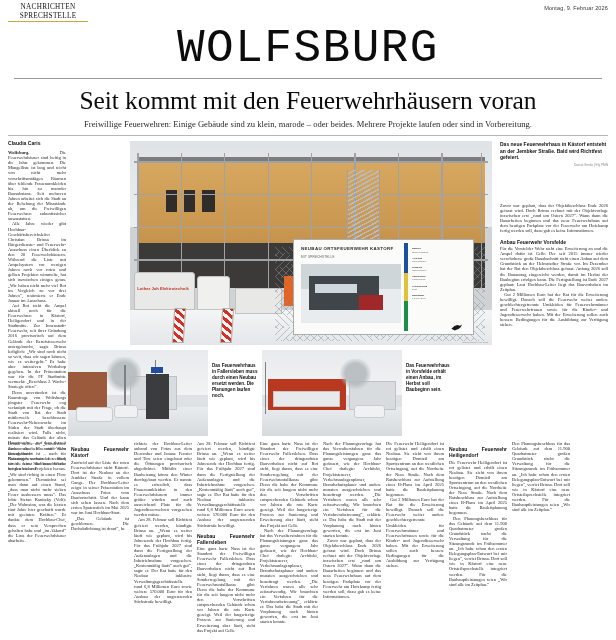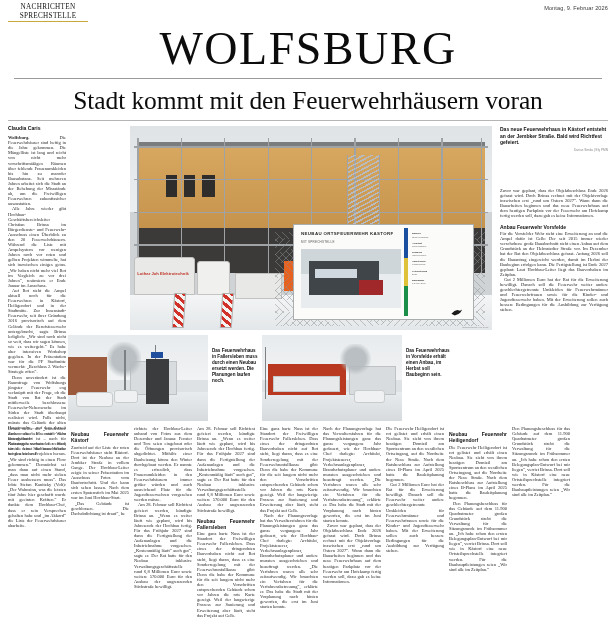--- a/index.html
+++ b/index.html
@@ -39,21 +39,21 @@
     position: absolute; right: 8px; top: 5px;
     font-family: "Liberation Sans", sans-serif;
     font-size: 5.6px;
     color: #3a3a3a;
     letter-spacing: 0.1px;
   }
 
   
   .page-title {
     text-align: center;
-    font-family: Liberation Serif, serif;
+    font-family: Liberation Mono, monospace;
     font-size: 46px;
     font-weight: 400;
     letter-spacing: 1.5px;
     line-height: 50px;
     margin: 2px 0 0 0;
     color: #0c0c0c;
   }
   .title-rule {
     border-bottom: 0.7px solid #9a9a9a;
     margin: 4px 14px 0 14px;
@@ -339,21 +339,22 @@
     <div class="logo-line">SPRECHSTELLE</div>
     <div class="logo-rule"></div>
   </div>
   <div class="masthead-date">Montag, 9. Februar 2026</div>
 </div>
 
 <div class="page-title">WOLFSBURG</div>
 <div class="title-rule"></div>
 
 <div class="headline-wrap">
-  <div class="headline">Stadt kommt mit den Feuerwehrhäusern voran</div>
+  <div class="headline">Seit kommt mit den Feuerwehrhäusern voran</div>
+  <div class="subhead">Freiwillige Feuerwehren: Einige Gebäude sind zu klein, marode – oder beides. Mehrere Projekte laufen oder sind in Vorbereitung.</div>
 </div>
 <div class="head-rule"></div>
 
 <div class="content">
 
   <div class="col" id="t1">
     <div class="byline">Claudia Caris</div>
     <p class="first"><span class="dateline">Wolfsburg.</span> <span>Die Feuerwehrhäuser sind heftig in die Jahre gekommen. Die Mängelliste ist lang und reicht von nicht mehr vorschriftsmäßigen Räumen über fehlende Frauenumkleiden bis hin zu maroder Bausubstanz. Seit mehreren Jahren arbeitet sich die Stadt an der Behebung der Missstände ab, um die Freiwilligen Feuerwehren zukunftssicher auszustatten.</span></p>
     <p>Alle Jahre wieder gibt Hochbau-Geschäftsbereichsleiter Christian Brinsa im Bürgerdienste- und Feuerwehr-Ausschuss einen Überblick zu den 20 Feuerwehrhäusern. Während die Liste mit Ampelsystem vor wenigen Jahren noch vor roten und gelben Projekten wimmelte, hat sich inzwischen einiges getan. „Wir haben nicht mehr viel Rot im Vergleich zu vor drei Jahren“, resümierte er Ende Januar im Ausschuss.</p>
     <p>Auf Rot steht die Ampel aktuell noch für die Feuerwehren in Kästorf, Heiligendorf und in der Stadtmitte. Zur Innenstadt-Feuerwehr, seit ihrer Gründung 2016 provisorisch auf dem Gelände der Berufsfeuerwehr untergebracht, sagte Brinsa lediglich: „Wir sind noch nicht so weit, dass wir sagen können, wie es weitergeht.“ Es habe aber intensiven Workshop gegeben. In der Präsentation war für die FF Stadtmitte vermerkt: „Beschluss 2. Wache-Strategie offen“.</p>

